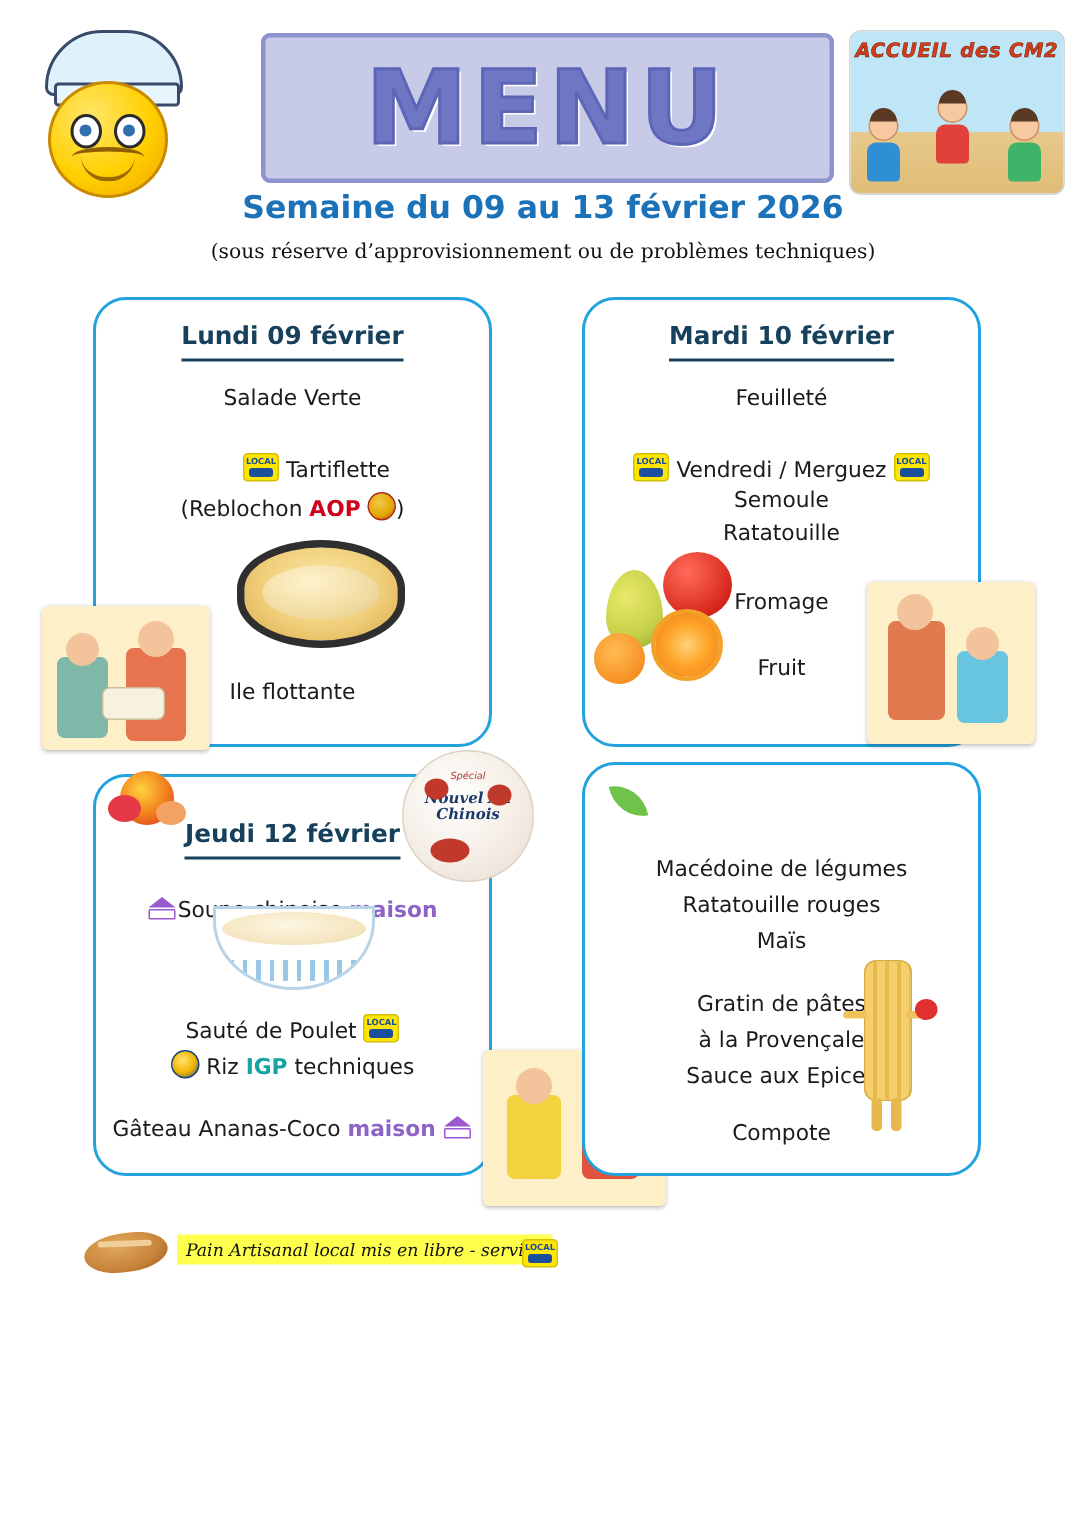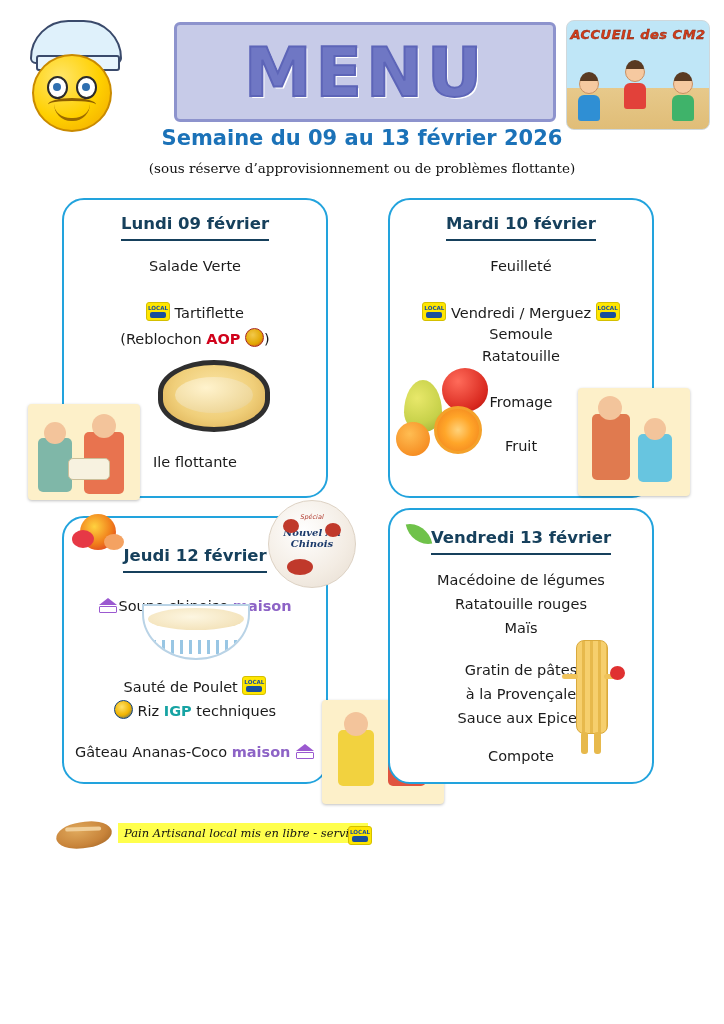--- a/index.html
+++ b/index.html
@@ -604,21 +604,21 @@
         <div class="chef-mous"></div>
         <div class="chef-mouth"></div>
       </div>
     </div>
 
     <div class="menu-title">
       <span>MENU</span>
     </div>
 
     <div class="week-line">Semaine du 09 au 13 février 2026</div>
-    <div class="sub-line">(sous réserve d’approvisionnement ou de problèmes flottante)</div>
+    <div class="sub-line">(sous réserve d’approvisionnement ou de problèmes techniques)</div>
 
     <div class="accueil">
       <div class="accueil-label">ACCUEIL des CM2</div>
       <div class="kid k1">
         <div class="head">
             <div class="hair"></div>
           </div>
           <div class="body"></div>
       </div>
       <div class="kid k2">
@@ -638,21 +638,21 @@
 
   <div class="card" style="left:62px; top:198px; width:266px; height:300px;">
     <div class="card-title">
       <span>Lundi 09 février</span>
     </div>
 
     <div class="dish" style="top:58px;">
       <span>Salade Verte</span>
     </div>
 
-    <div class="dish" style="top:102px;">
+    <div class="dish" style="top:102px;padding-left:16px;">
       <span class="local"></span>
       <span>Tartiflette</span>
     </div>
 
     <div class="dish" style="top:128px;">
       <span>(Reblochon </span><span class="red">AOP</span>
       <span class="aop"></span><span>)</span>
     </div>
 
     <div class="tartiflette"></div>
@@ -756,23 +756,20 @@
 
   <div class="photo photo-kidsread" style="left:322px; top:700px; width:122px; height:104px;">
     <div class="ph-fig" style="left:16px; top:30px; width:36px; height:56px; background:#f2d23f;"></div>
     <div class="ph-head" style="left:22px; top:12px; width:24px; height:24px;"></div>
     <div class="ph-fig" style="left:66px; top:28px; width:38px; height:58px; background:#e0543f;"></div>
     <div class="ph-head" style="left:72px; top:10px; width:24px; height:24px;"></div>
   </div>
 
   <div class="card" style="left:388px; top:508px; width:266px; height:276px;">
     <div class="veg-leaf"></div>
-    <div class="card-title" style="top:18px;">
-      <span>Vendredi 13 février</span>
-    </div>
 
     <div class="dish" style="top:62px;">
       <span>Macédoine de légumes</span>
     </div>
     <div class="dish" style="top:86px;">
       <span>Ratatouille rouges</span>
     </div>
     <div class="dish" style="top:110px;">
       <span>Maïs</span>
     </div>

